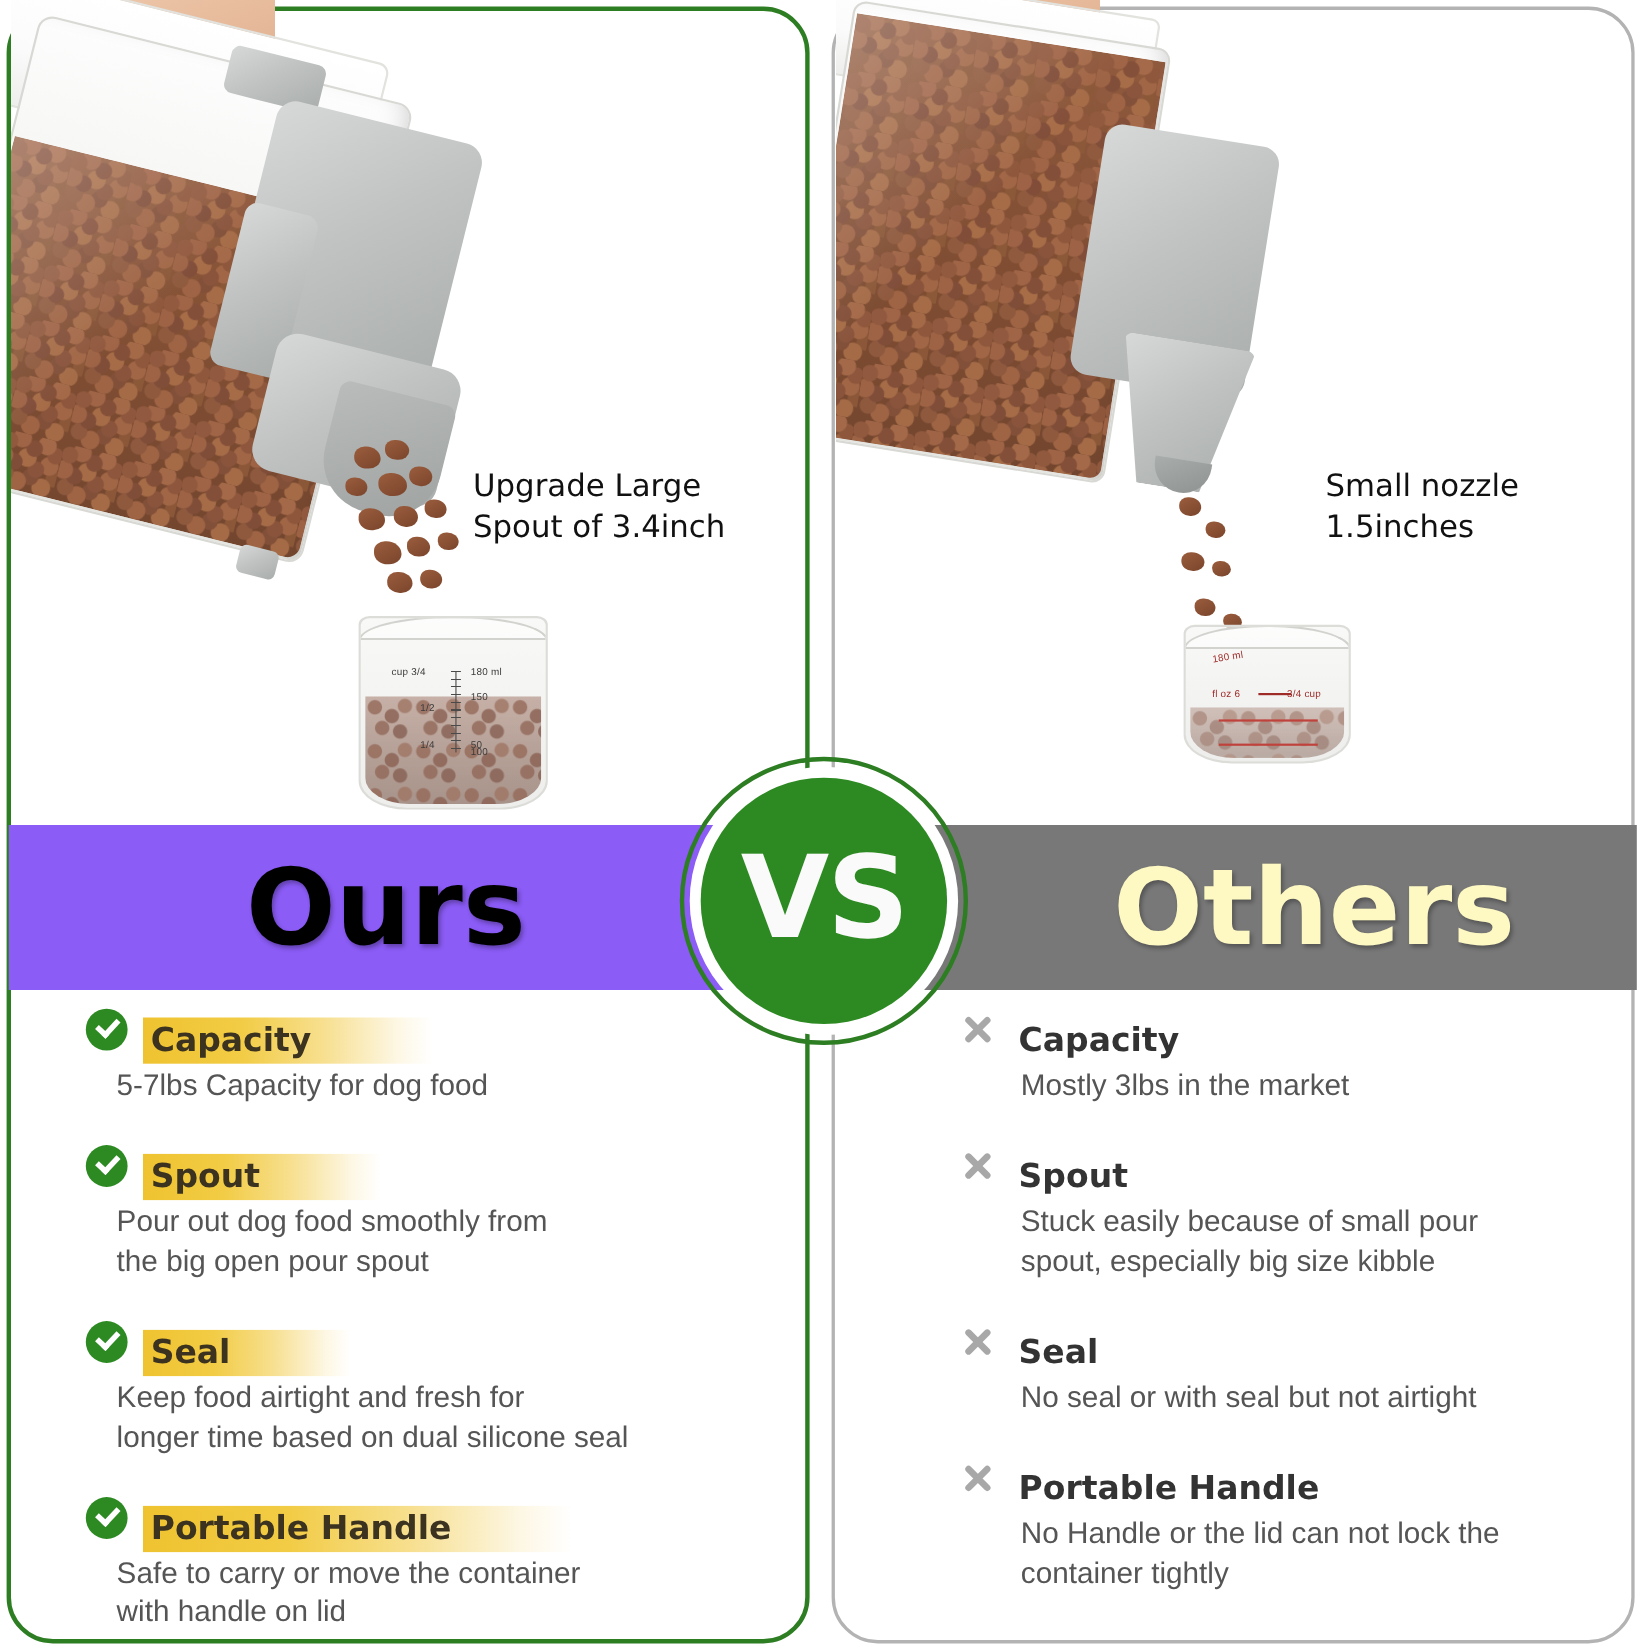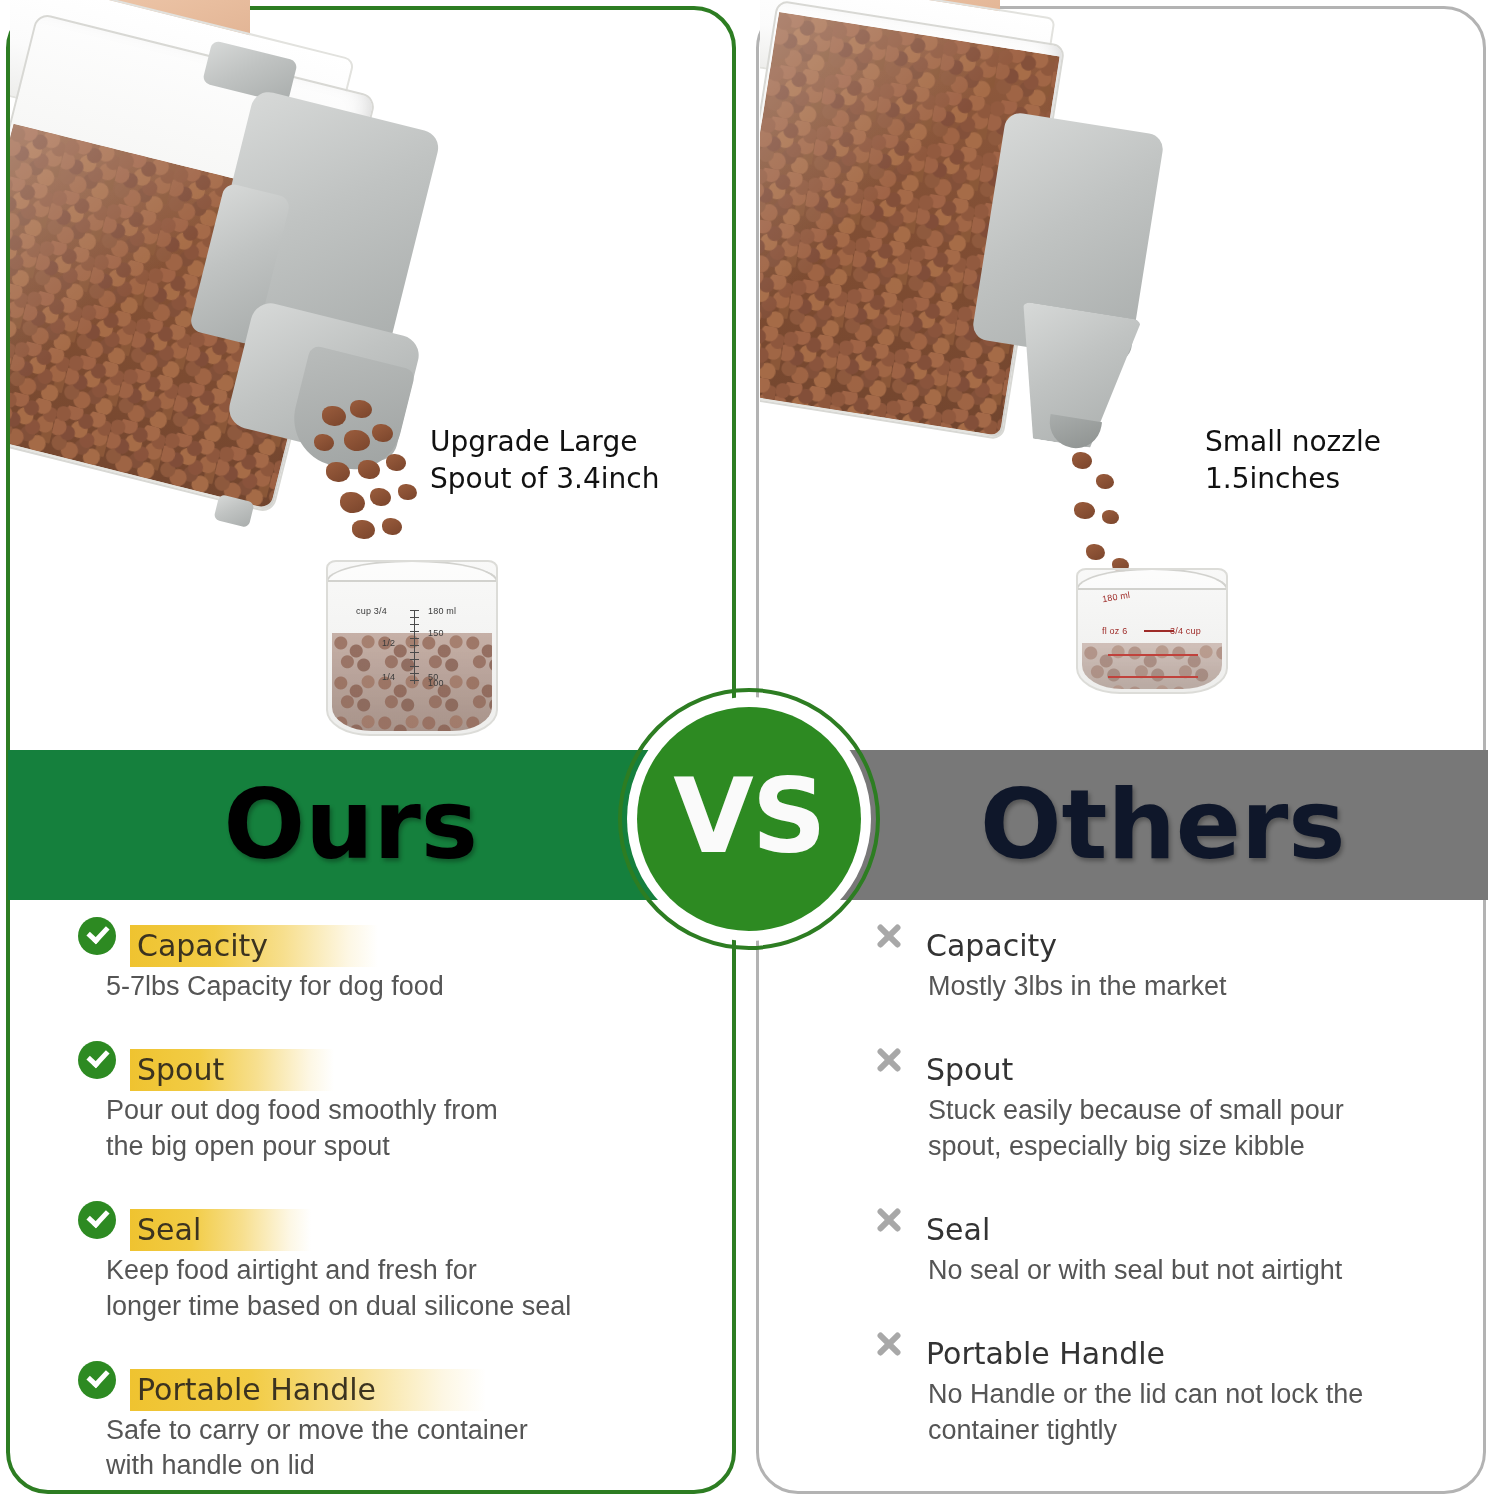--- a/index.html
+++ b/index.html
@@ -118,25 +118,25 @@
   
   .caption {
     position:absolute; font-size:28px; line-height:1.32; color:#111;
     font-family:"DejaVu Sans", sans-serif; white-space:pre-line;
   }
   #caption-ours   { left:430px;  top:424px; }
   #caption-others { left:1205px; top:424px; }
 
   
   .band { position:absolute; top:750px; height:150px; display:flex; align-items:center; }
-  #band-ours   { left:8px;  width:728px; background:#15803d; justify-content:flex-end; padding-right:258px; }
+  #band-ours   { left:8px;  width:728px; background:#8b5cf6; justify-content:flex-end; padding-right:258px; }
   #band-others { left:758px; width:730px; background:#787878; justify-content:flex-start; padding-left:222px; }
   .band-title { font-family:"DejaVu Sans", sans-serif; font-weight:bold; font-size:96px; line-height:1; }
   #title-ours   { color:#000; text-shadow: 2px 3px 4px rgba(0,0,0,.30); }
-  #title-others { color:#0f172a; text-shadow: 2px 3px 4px rgba(0,0,0,.30); }
+  #title-others { color:#fef9c3; text-shadow: 2px 3px 4px rgba(0,0,0,.30); margin-left: 32px; }
 
   
   #vs-badge { position:absolute; left:618px; top:688px; width:262px; height:262px; }
   #vs-ring-outer {
     position:absolute; inset:0; border-radius:50%;
     border:4px solid #2d7d22; background:transparent;
   }
   #vs-ring-white {
     position:absolute; inset:9px; border-radius:50%;
     background:#ffffff;
@@ -171,21 +171,21 @@
   }
   .mark.cross { width:34px; height:34px; margin-right:18px; }
   .mark.cross::before, .mark.cross::after{
     content:""; position:absolute; left:2px; top:14px; width:30px; height:6px;
     background:#a8a8a8; border-radius:3px;
   }
   .mark.cross::before{ transform:rotate(45deg); }
   .mark.cross::after { transform:rotate(-45deg); }
 
   .f-title {
-    font-family:"DejaVu Sans", sans-serif; font-weight:normal;
+    font-family:"DejaVu Sans", sans-serif; font-weight:bold;
     font-size:30px; line-height:40px; color:#333; white-space:nowrap;margin-top:20px;
   }
   .hl .f-title {
     color:#3b3320; padding:1px 6px 1px 7px;
     background:linear-gradient(90deg,#efc330 0%, #f2cc45 34%, #f7df8e 62%, #fdf7e4 88%, #ffffff 100%);
     padding-right:110px;
   }
   .plain .f-title { padding-left:2px; }
 
   .f-desc {

